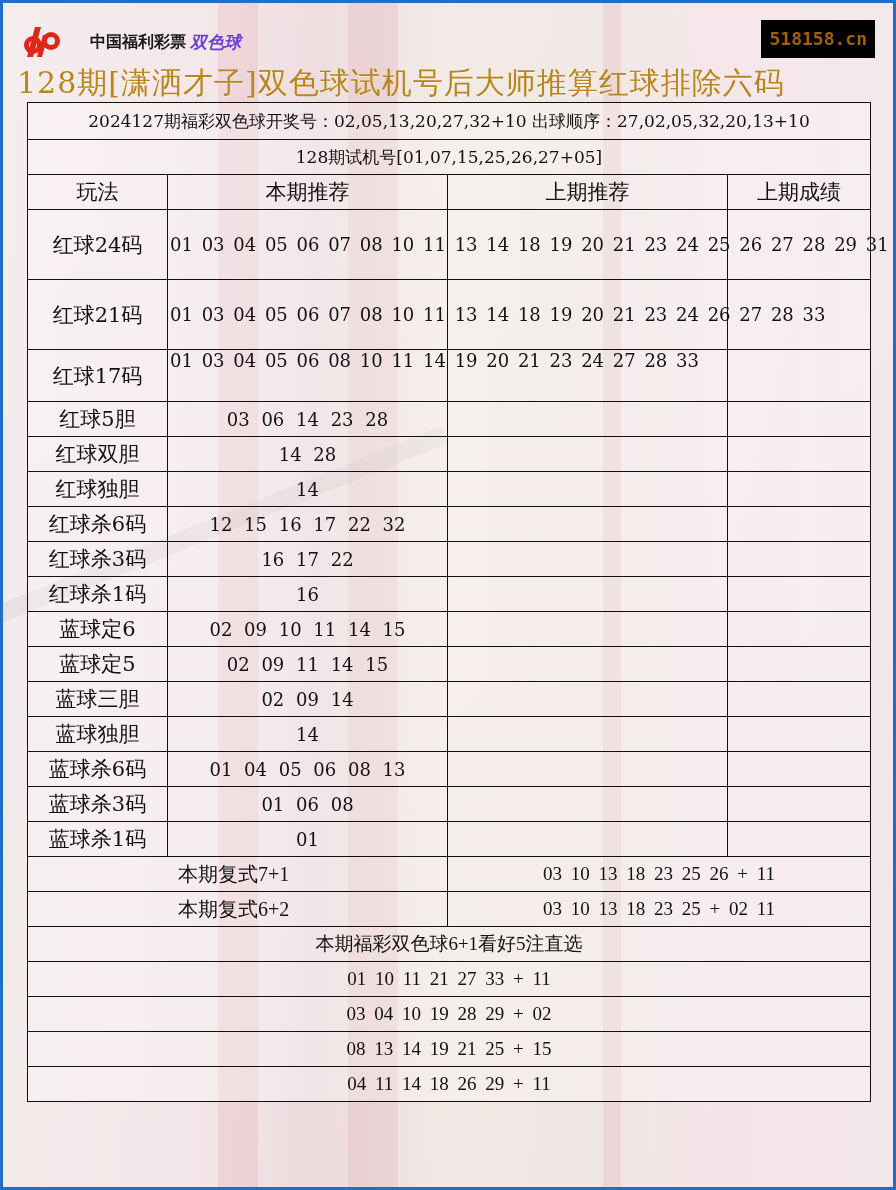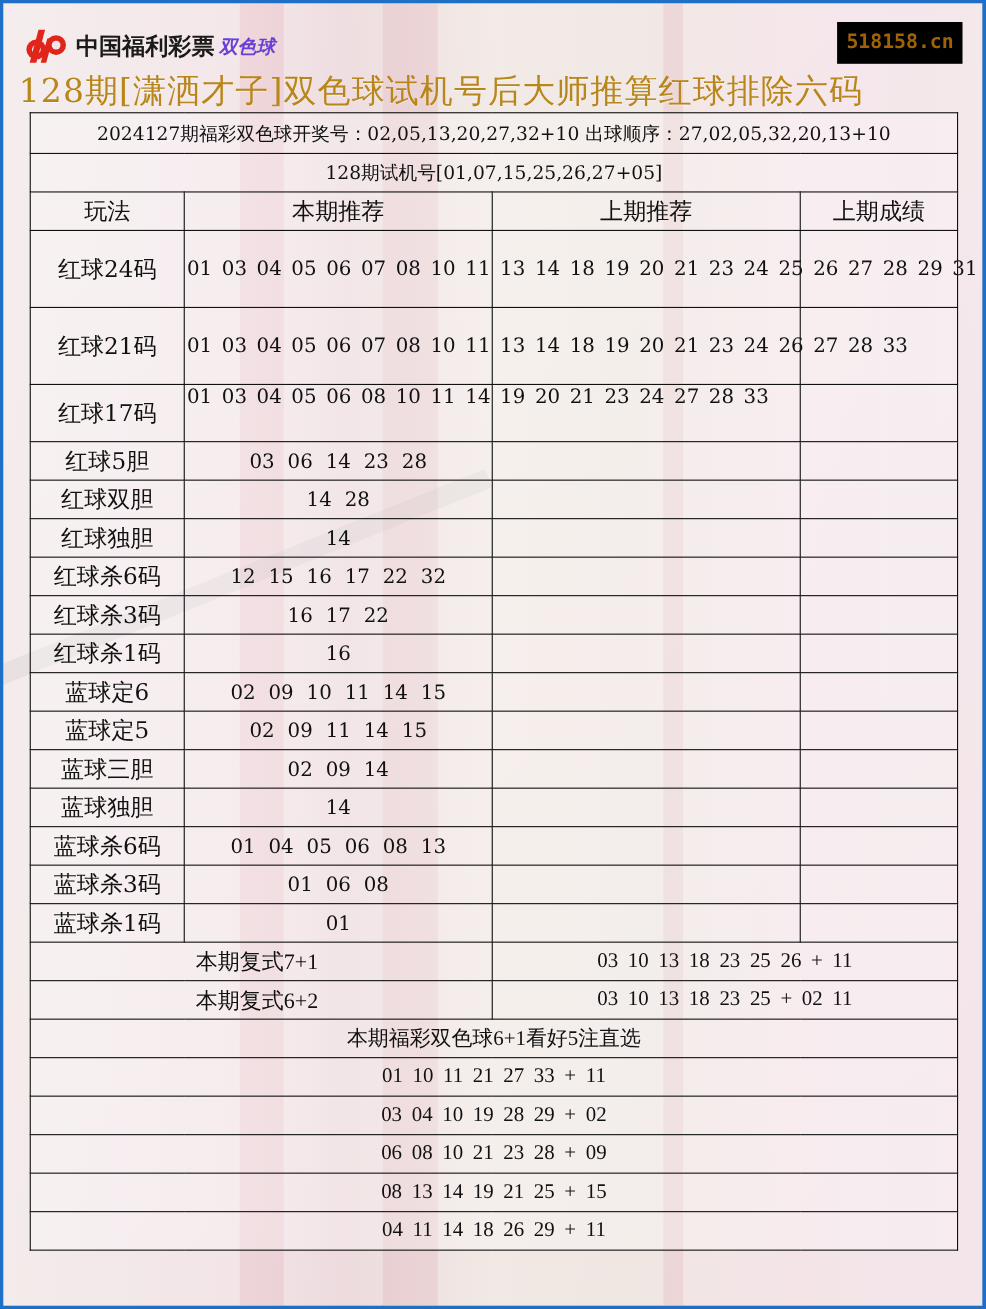--- a/index.html
+++ b/index.html
@@ -28,21 +28,21 @@
     position: absolute; left: -60px; top: 520px; width: 520px; height: 18px;
     background: rgba(150,150,150,0.12); transform: rotate(-22deg);
   }
   .logo {
     position: absolute; left: 18px; top: 22px; height: 34px;
     display: flex; align-items: center; gap: 4px;
   }
   .logo-mark { width: 44px; height: 34px; }
   .logo-text-cn {
     font-family: "DejaVu Sans", sans-serif; font-weight: bold;
-    font-size: 21px; color: #1a1a1a; letter-spacing: 0;
+    font-size: 16px; color: #1a1a1a; letter-spacing: 0; margin-left: 21px;
   }
   .logo-text-ssq {
     font-family: "DejaVu Sans", sans-serif; font-weight: bold; font-style: italic;
     font-size: 17px; color: #6a3fd6;
   }
   .site-badge {
     position: absolute; right: 18px; top: 17px;
     background: #000; color: #a16207;
     font-family: "DejaVu Sans Mono", "Liberation Mono", monospace;
     font-size: 18px; font-weight: bold;
@@ -239,22 +239,19 @@
   <tr>
     <td colspan="4" class="sub-title">本期福彩双色球6+1看好5注直选</td>
   </tr>
   <tr>
     <td colspan="4" class="narrow-nums">01 10 11 21 27 33 + 11</td>
   </tr>
   <tr>
     <td colspan="4" class="narrow-nums">03 04 10 19 28 29 + 02</td>
   </tr>
   <tr>
-    <td colspan="4" class="narrow-nums">06 08 10 21 23 28 + 09</td>
-  </tr>
-  <tr>
     <td colspan="4" class="narrow-nums">08 13 14 19 21 25 + 15</td>
   </tr>
   <tr>
     <td colspan="4" class="narrow-nums">04 11 14 18 26 29 + 11</td>
   </tr>
 </tbody>
   </table>
 
 </body></html>

